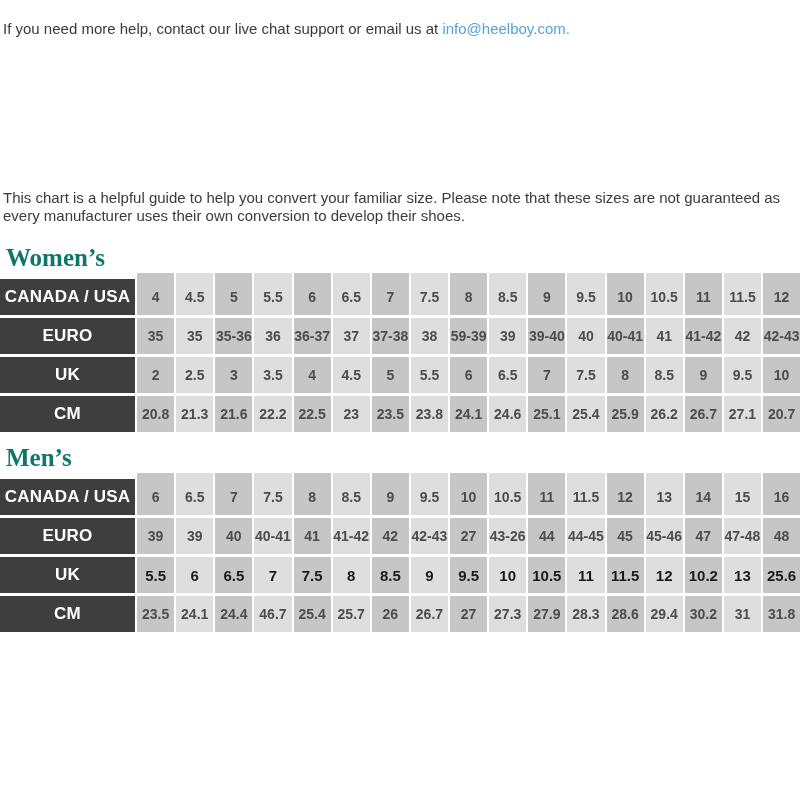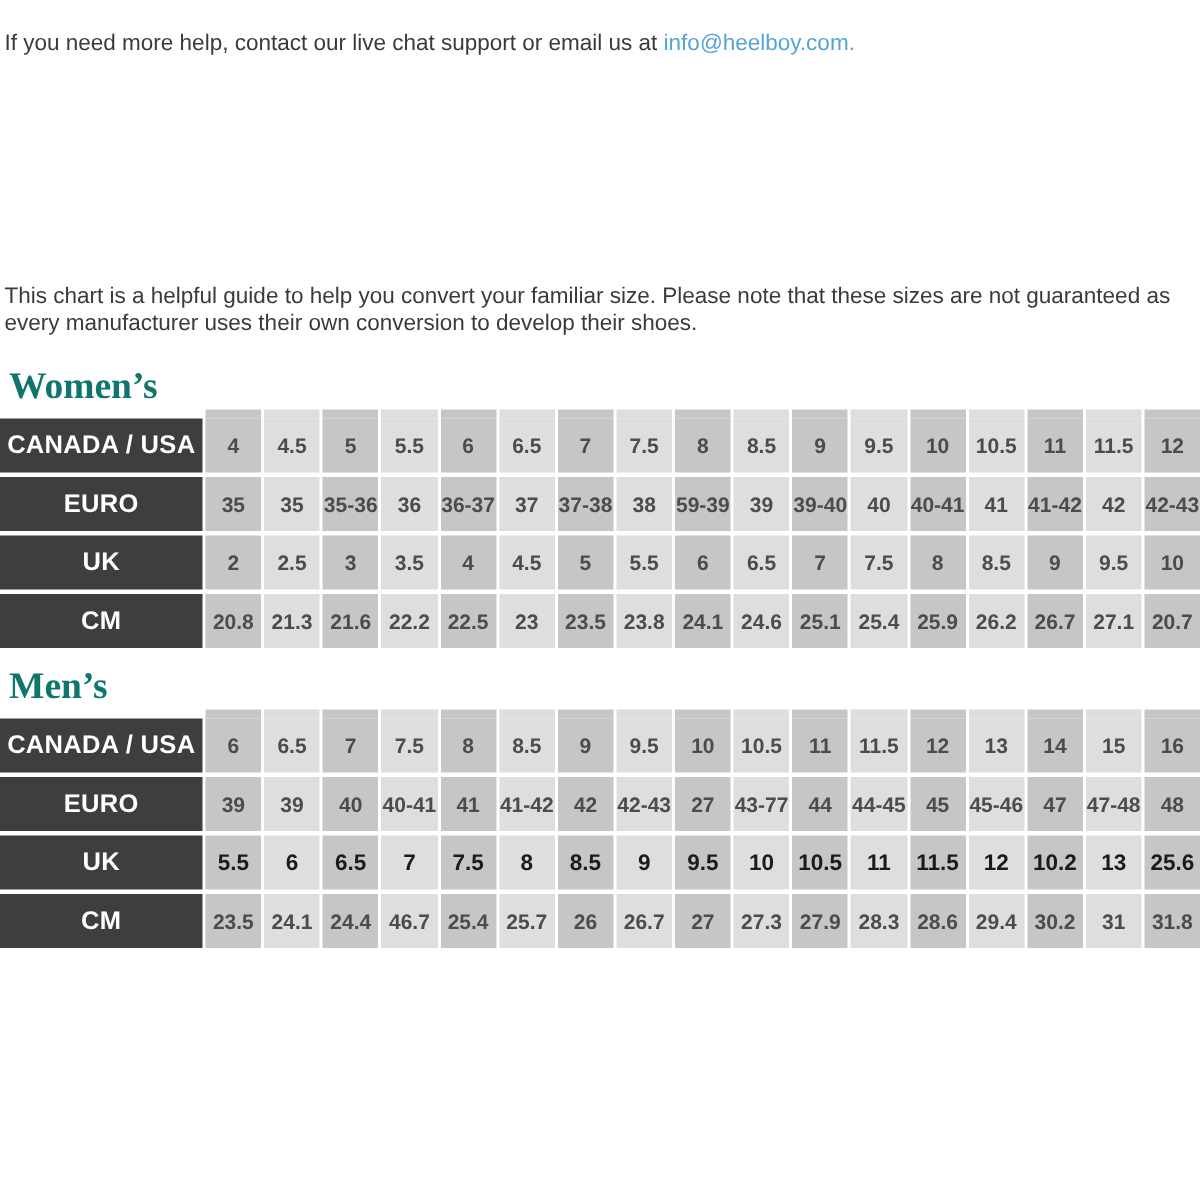--- a/index.html
+++ b/index.html
@@ -243,21 +243,21 @@
           <div class="row-header">EURO</div>
           <div class="size-cell cell-dark">39</div>
           <div class="size-cell cell-light">39</div>
           <div class="size-cell cell-dark">40</div>
           <div class="size-cell cell-light">40-41</div>
           <div class="size-cell cell-dark">41</div>
           <div class="size-cell cell-light">41-42</div>
           <div class="size-cell cell-dark">42</div>
           <div class="size-cell cell-light">42-43</div>
           <div class="size-cell cell-dark">27</div>
-          <div class="size-cell cell-light">43-77</div>
+          <div class="size-cell cell-light">43-26</div>
           <div class="size-cell cell-dark">44</div>
           <div class="size-cell cell-light">44-45</div>
           <div class="size-cell cell-dark">45</div>
           <div class="size-cell cell-light">45-46</div>
           <div class="size-cell cell-dark">47</div>
           <div class="size-cell cell-light">47-48</div>
           <div class="size-cell cell-dark">48</div>
         </div>
         <div class="size-row row-bold">
           <div class="row-header">UK</div>

